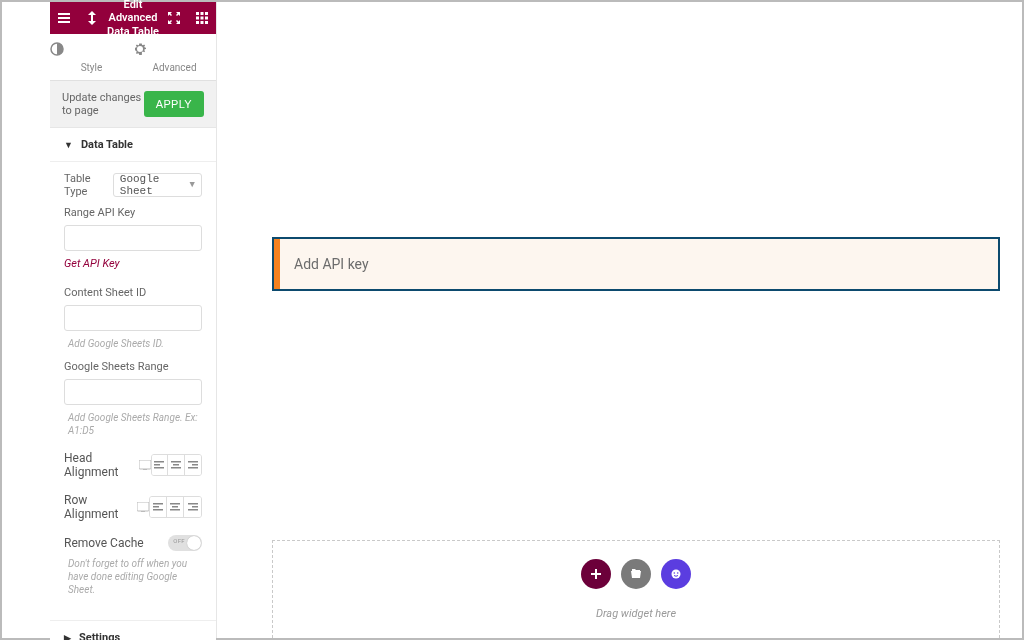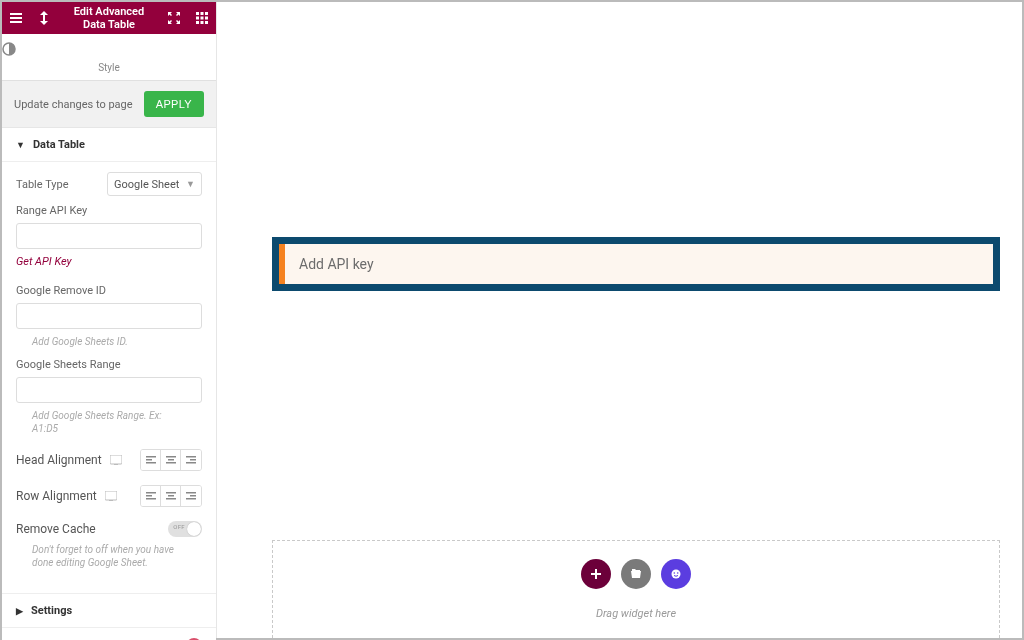--- a/index.html
+++ b/index.html
@@ -1,55 +1,55 @@
 <!DOCTYPE html>
 <html><head>
 <meta charset="utf-8">
 <style>
 * { box-sizing: border-box; margin: 0; padding: 0; }
 body { font-family: -apple-system, BlinkMacSystemFont, "Segoe UI", Roboto, Arial, sans-serif; font-size: 12px; color: #555; background: #fff; }
 .app { display: flex; width: 1024px; height: 640px; border: 2px solid #bbb; position: relative; }
-.sidebar { width: 215px; border-right: 1px solid #e6e6e6; display: flex; flex-direction: column; background: #fff; }
+.sidebar { width: 215px; border-right: 1px solid #e6e6e6; display: flex; flex-direction: column; background: #fff; padding-left: 48px; }
 .header { background: #93003c; color: #fff; display: flex; align-items: center; height: 32px; }
 .header .hbtn { width: 28px; height: 32px; display: flex; align-items: center; justify-content: center; cursor: pointer; }
 .header .title { flex: 1; text-align: center; font-size: 11px; line-height: 1.2; font-weight: 600; padding: 2px 0; }
 .tabs { display: flex; border-bottom: 1px solid #e0e0e0; background: #fff; }
 .tab { flex: 1; text-align: center; padding: 8px 0 6px; cursor: pointer; color: #888; position: relative; }
 .tab.active { color: #555; }
 .tab .ticon { display: block; margin: 0 auto 4px; }
 .tab .tlabel { font-size: 10px; }
 .tab.active::after { content: ""; position: absolute; left: 0; right: 0; bottom: -1px; height: 2px; background: #93003c; }
 .update-bar { background: #f1f1f1; display: flex; align-items: center; padding: 10px 12px; justify-content: space-between; border-bottom: 1px solid #e6e6e6; }
 .update-bar .utext { font-size: 11px; color: #666; }
 .apply-btn { background: #39b54a; color: #fff; border: none; border-radius: 3px; padding: 7px 12px; font-size: 11px; font-weight: 400; cursor: pointer; letter-spacing: 0.3px; }
 .section-head { padding: 10px 14px; font-size: 11px; font-weight: 700; color: #333; cursor: pointer; display: flex; align-items: center; border-bottom: 1px solid #eee; background: #fff; }
 .section-head .caret { margin-right: 8px; font-size: 9px; }
 .section-head .badge { margin-left: auto; }
 .section-body { padding: 10px 14px 14px; border-bottom: 1px solid #eee; }
 .row { display: flex; align-items: center; justify-content: space-between; margin-bottom: 8px; }
 .row .lbl { font-size: 11px; color: #666; }
-.select { width: 95px; height: 24px; border: 1px solid #ddd; border-radius: 3px; font-size: 11px; padding: 0 6px; background: #fff; display: flex; align-items: center; justify-content: space-between; cursor: pointer; }
+.select { width: 95px; height: 24px; border: 1px solid #ddd; border-radius: 3px; font-size: 11px; padding: 0 6px; background: #fff; display: flex; align-items: center; justify-content: space-between; cursor: pointer; font-family: Liberation Mono, monospace; }
 .select .sval { color: #555; }
 .select .schev { font-size: 9px; color: #999; }
 .field-lbl { font-size: 11px; color: #666; margin: 6px 0 6px; }
 .text-input { width: 100%; height: 26px; border: 1px solid #ddd; border-radius: 3px; padding: 0 6px; font-size: 11px; }
 .link-red { color: #93003c; font-size: 11px; font-style: italic; margin: 6px 0 10px; display: inline-block; cursor: pointer; }
-.hint { font-size: 10px; color: #aaa; font-style: italic; margin: 6px 16px 10px; line-height: 1.3; }
+.hint { font-size: 10px; color: #aaa; font-style: italic; margin: 6px 4px 10px; line-height: 1.3; }
 .align-row { display: flex; align-items: center; justify-content: space-between; margin: 14px 0 6px; }
 .align-row .lbl { display: flex; align-items: center; gap: 8px; }
 .align-grp { display: flex; border: 1px solid #ddd; border-radius: 3px; overflow: hidden; }
 .align-btn { width: 20px; height: 20px; display: flex; align-items: center; justify-content: center; border-right: 1px solid #ddd; cursor: pointer; background: #fff; }
 .align-btn:last-child { border-right: none; }
 .toggle-row { display: flex; align-items: center; justify-content: space-between; margin: 14px 0 4px; }
 .toggle { width: 34px; height: 16px; background: #e0e0e0; border-radius: 8px; position: relative; cursor: pointer; }
 .toggle .knob { position: absolute; right: 1px; top: 1px; width: 14px; height: 14px; background: #fff; border-radius: 50%; box-shadow: 0 0 1px rgba(0,0,0,0.3); }
 .toggle .offlbl { position: absolute; right: 17px; top: 2px; font-size: 6px; color: #999; letter-spacing: 0.3px; }
 .collapse-handle { position: absolute; left: 215px; top: 360px; width: 10px; height: 32px; background: #eaeaea; border: 1px solid #ddd; border-left: none; border-radius: 0 3px 3px 0; display: flex; align-items: center; justify-content: center; cursor: pointer; font-size: 8px; color: #999; }
 .canvas { flex: 1; position: relative; background: #fff; }
-.notice { position: absolute; left: 55px; right: 22px; top: 235px; border: 7px solid #0c4a6e; background: #fdf6ef; display: flex; align-items: center; height: 54px; }
+.notice { position: absolute; left: 55px; right: 22px; top: 235px; border: 2px solid #0c4a6e; background: #fdf6ef; display: flex; align-items: center; height: 54px; }
 .notice .accent { width: 6px; height: 100%; background: #f58220; }
 .notice .ntext { padding-left: 14px; font-size: 14px; color: #6c6c6c; }
 .dropzone { position: absolute; left: 55px; right: 22px; bottom: 0; height: 98px; border: 1px dashed #c9c9c9; border-bottom: none; display: flex; flex-direction: column; align-items: center; justify-content: center; gap: 18px; background: #fff; }
 .dz-btns { display: flex; gap: 10px; }
 .circle-btn { width: 30px; height: 30px; border-radius: 50%; display: flex; align-items: center; justify-content: center; color: #fff; cursor: pointer; }
 .circle-btn.dark { background: #6c003a; }
 .circle-btn.grey { background: #7a7a7a; }
 .circle-btn.purple { background: #5b3de0; }
 .dz-text { font-size: 11px; color: #999; font-style: italic; }
 svg { display: block; }
@@ -89,20 +89,28 @@
     <div class="tabs">
       <div class="tab">
         <span class="ticon">
           <svg width="14" height="14" viewBox="0 0 14 14">
               <circle cx="7" cy="7" r="6" fill="none" stroke="#888" stroke-width="1.5"></circle>
               <path fill="#888" d="M7 1a6 6 0 010 12z"></path>
             </svg>
         </span>
         <span class="tlabel">Style</span>
       </div>
+      <div class="tab">
+        <span class="ticon">
+          <svg width="14" height="14" viewBox="0 0 14 14">
+              <path fill="#888" d="M7 4a3 3 0 100 6 3 3 0 000-6zm6 3l-1.3.2a5 5 0 01-.4 1l.8 1.1-1 1-1.1-.8a5 5 0 01-1 .4L8.8 13H6.2L6 11.7a5 5 0 01-1-.4l-1.1.8-1-1 .8-1.1a5 5 0 01-.4-1L2 8.2V5.8l1.3-.2a5 5 0 01.4-1L2.9 3.5l1-1 1.1.8a5 5 0 011-.4L6.2 1.5h2.6L9 2.8a5 5 0 011 .4l1.1-.8 1 1-.8 1.1a5 5 0 01.4 1l1.3.2z"></path>
+            </svg>
+        </span>
+        <span class="tlabel">Advanced</span>
+      </div>
     </div>
 
     <div class="update-bar">
       <span class="utext">Update changes to page</span>
       <button class="apply-btn">APPLY</button>
     </div>
 
     <div class="section-head">
       <span class="caret">▼</span>
       <span>Data Table</span>
@@ -114,21 +122,21 @@
         <div class="select">
           <span class="sval">Google Sheet</span>
           <span class="schev">▼</span>
         </div>
       </div>
 
       <div class="field-lbl">Range API Key</div>
       <input type="text" class="text-input" value="" style="">
       <a class="link-red">Get API Key</a>
 
-      <div class="field-lbl">Google Remove ID</div>
+      <div class="field-lbl">Content Sheet ID</div>
       <input type="text" class="text-input" value="" style="">
       <div class="hint">Add Google Sheets ID.</div>
 
       <div class="field-lbl">Google Sheets Range</div>
       <input type="text" class="text-input" value="" style="">
       <div class="hint">Add Google Sheets Range. Ex: A1:D5</div>
 
       <div class="align-row">
         <div class="lbl">
           <span>Head Alignment</span>

